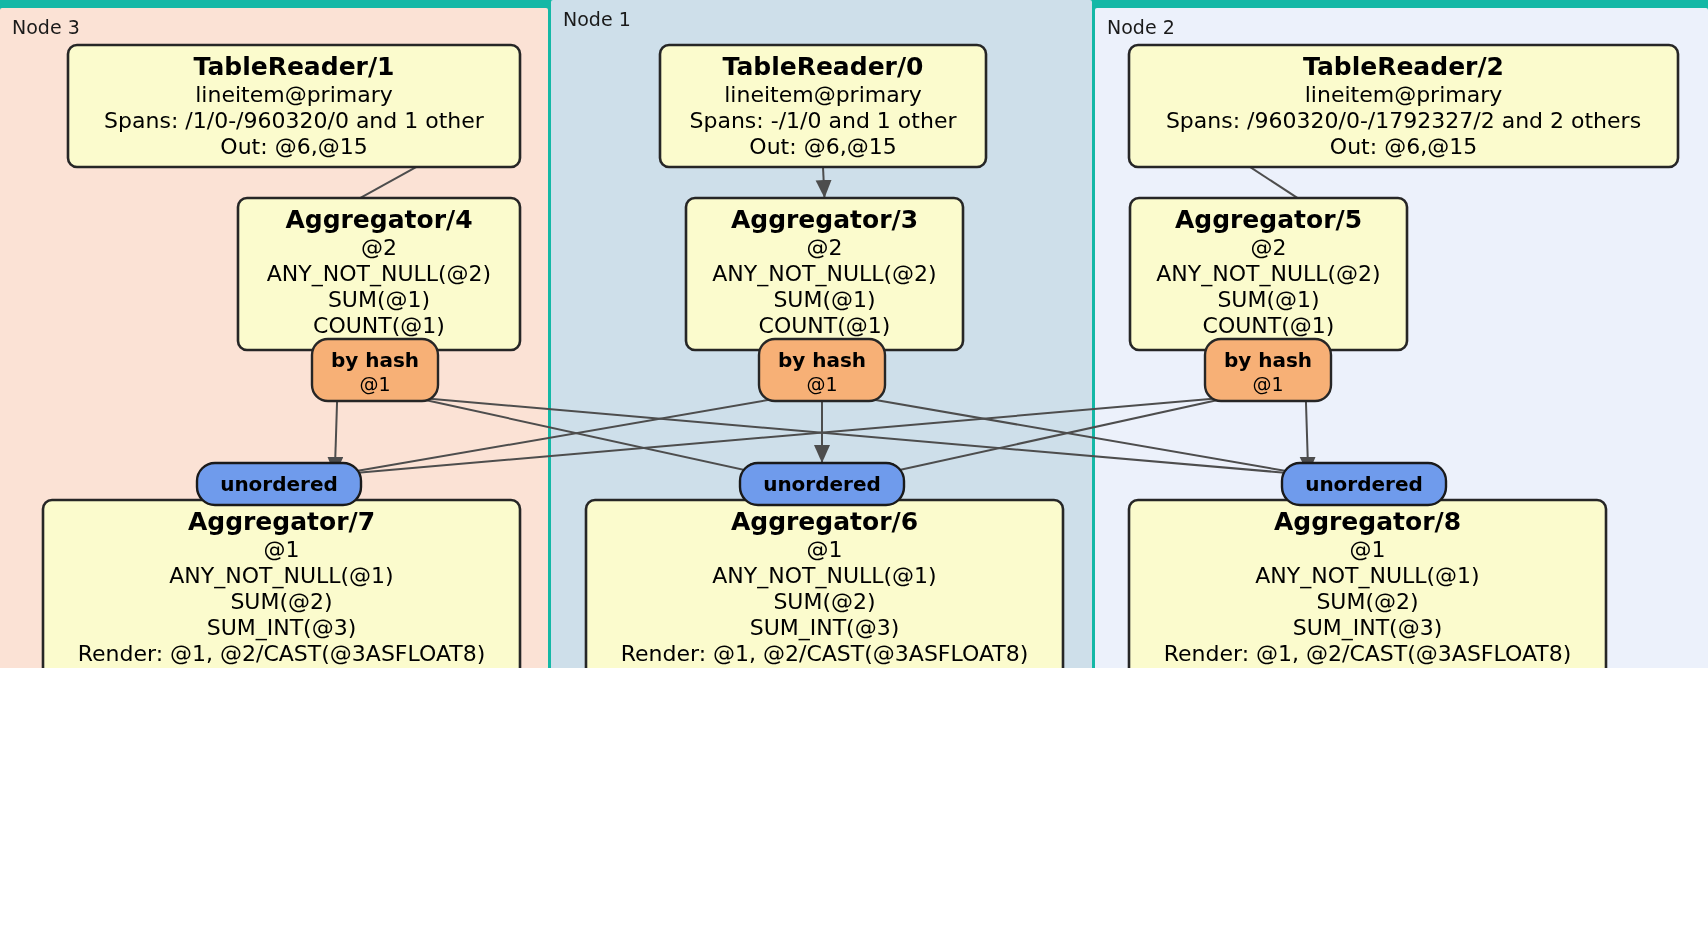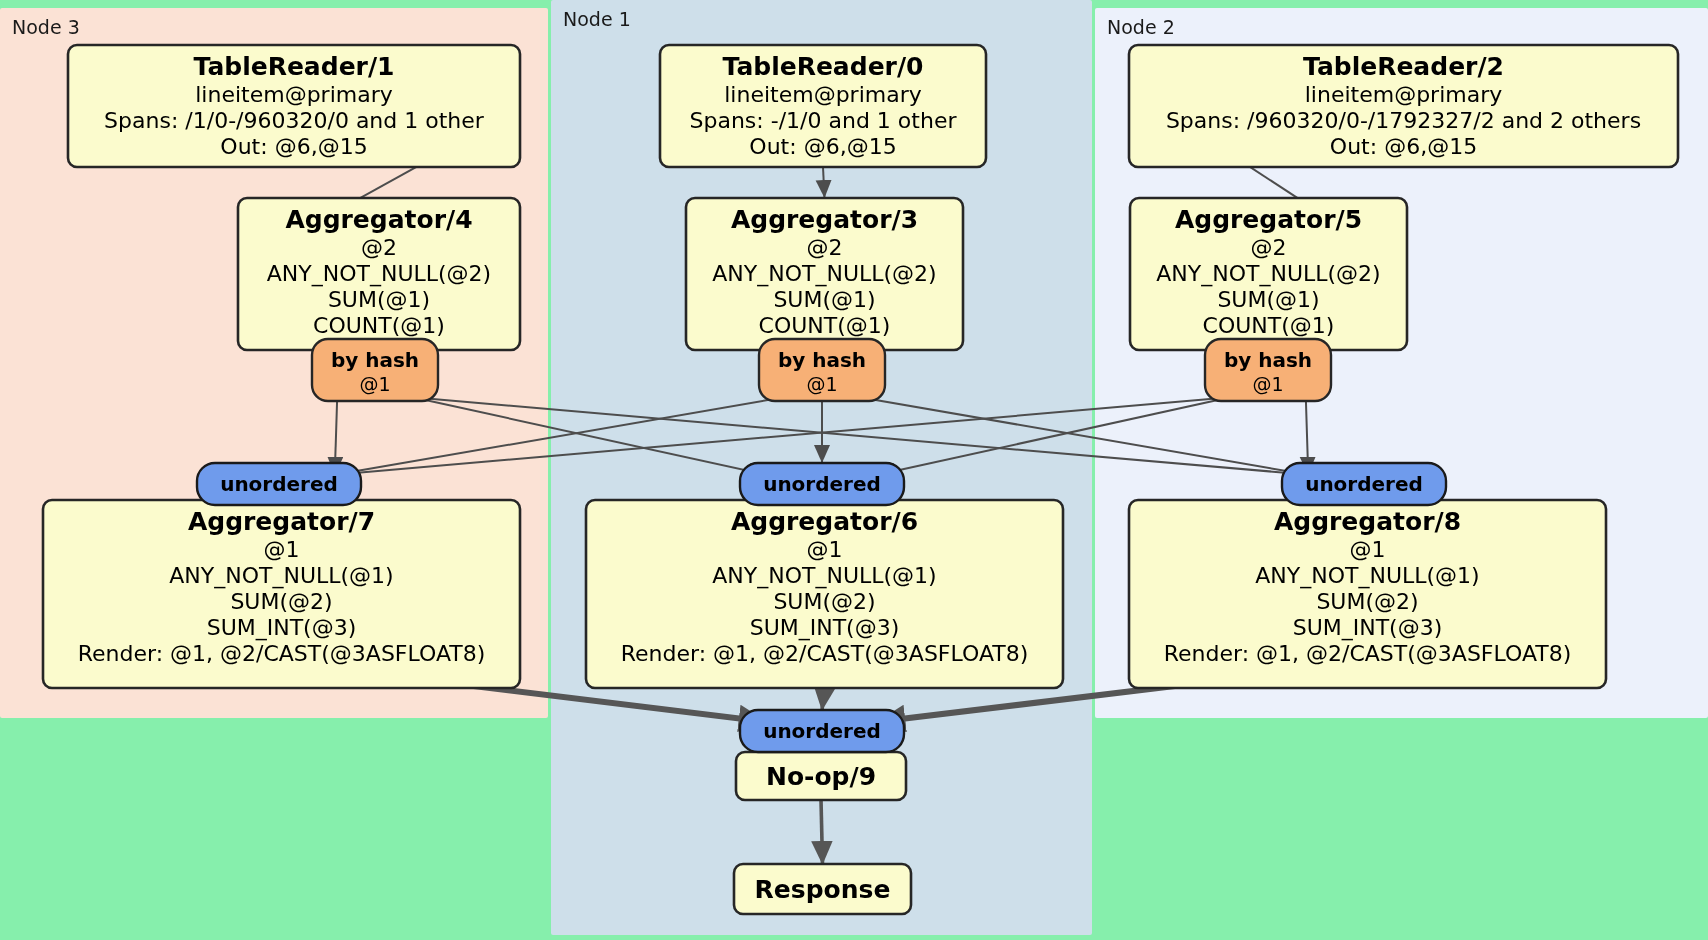--- a/index.html
+++ b/index.html
@@ -1,17 +1,17 @@
 <!DOCTYPE html>
 <html><head>
 <meta charset="utf-8">
 <style>
   html,body{margin:0;padding:0;background:#ffffff;}
   body{font-family:"DejaVu Sans","Liberation Sans",sans-serif;}
-  #stage{position:relative;width:1708px;height:940px;overflow:hidden;background:#86efac;}
+  #stage{position:relative;width:1708px;height:668px;overflow:hidden;background:#14b8a6;}
   svg.layer{position:absolute;left:0;top:0;width:1708px;height:940px;}
   .panel-label{font-size:19px;fill:#1a1a1a;font-family:"DejaVu Sans","Liberation Sans",sans-serif;}
   .box-title{font-weight:bold;font-size:25px;fill:#000;font-family:"DejaVu Sans","Liberation Sans",sans-serif;}
   .box-line{font-size:22px;fill:#000;font-family:"DejaVu Sans","Liberation Sans",sans-serif;}
   .pill-title{font-weight:bold;font-size:20px;fill:#000;font-family:"DejaVu Sans","Liberation Sans",sans-serif;}
   .pill-sub{font-size:19px;fill:#000;font-family:"DejaVu Sans","Liberation Sans",sans-serif;}
   .pill-uo{font-weight:bold;font-size:20px;fill:#000;font-family:"DejaVu Sans","Liberation Sans",sans-serif;}
   .node-box{fill:#fbfbcd;stroke:#262626;stroke-width:2.6;}
   .hash-pill{fill:#f7b076;stroke:#262626;stroke-width:2.4;}
   .uo-pill{fill:#6f9bec;stroke:#1a1a1a;stroke-width:2.4;}

